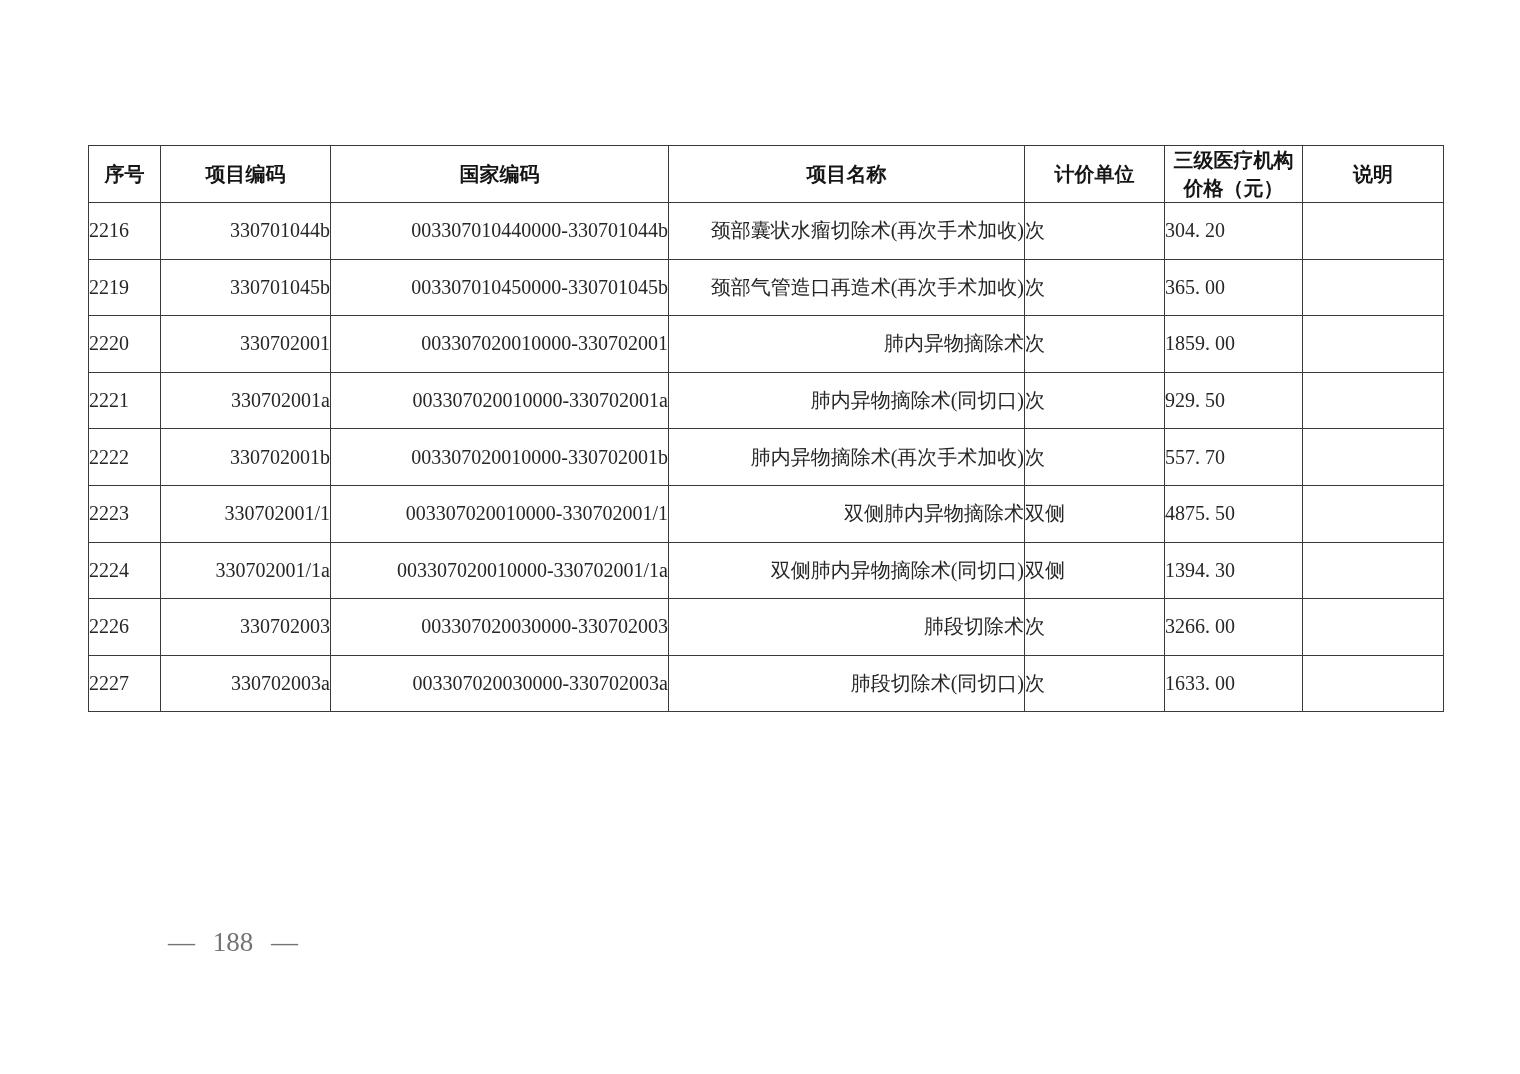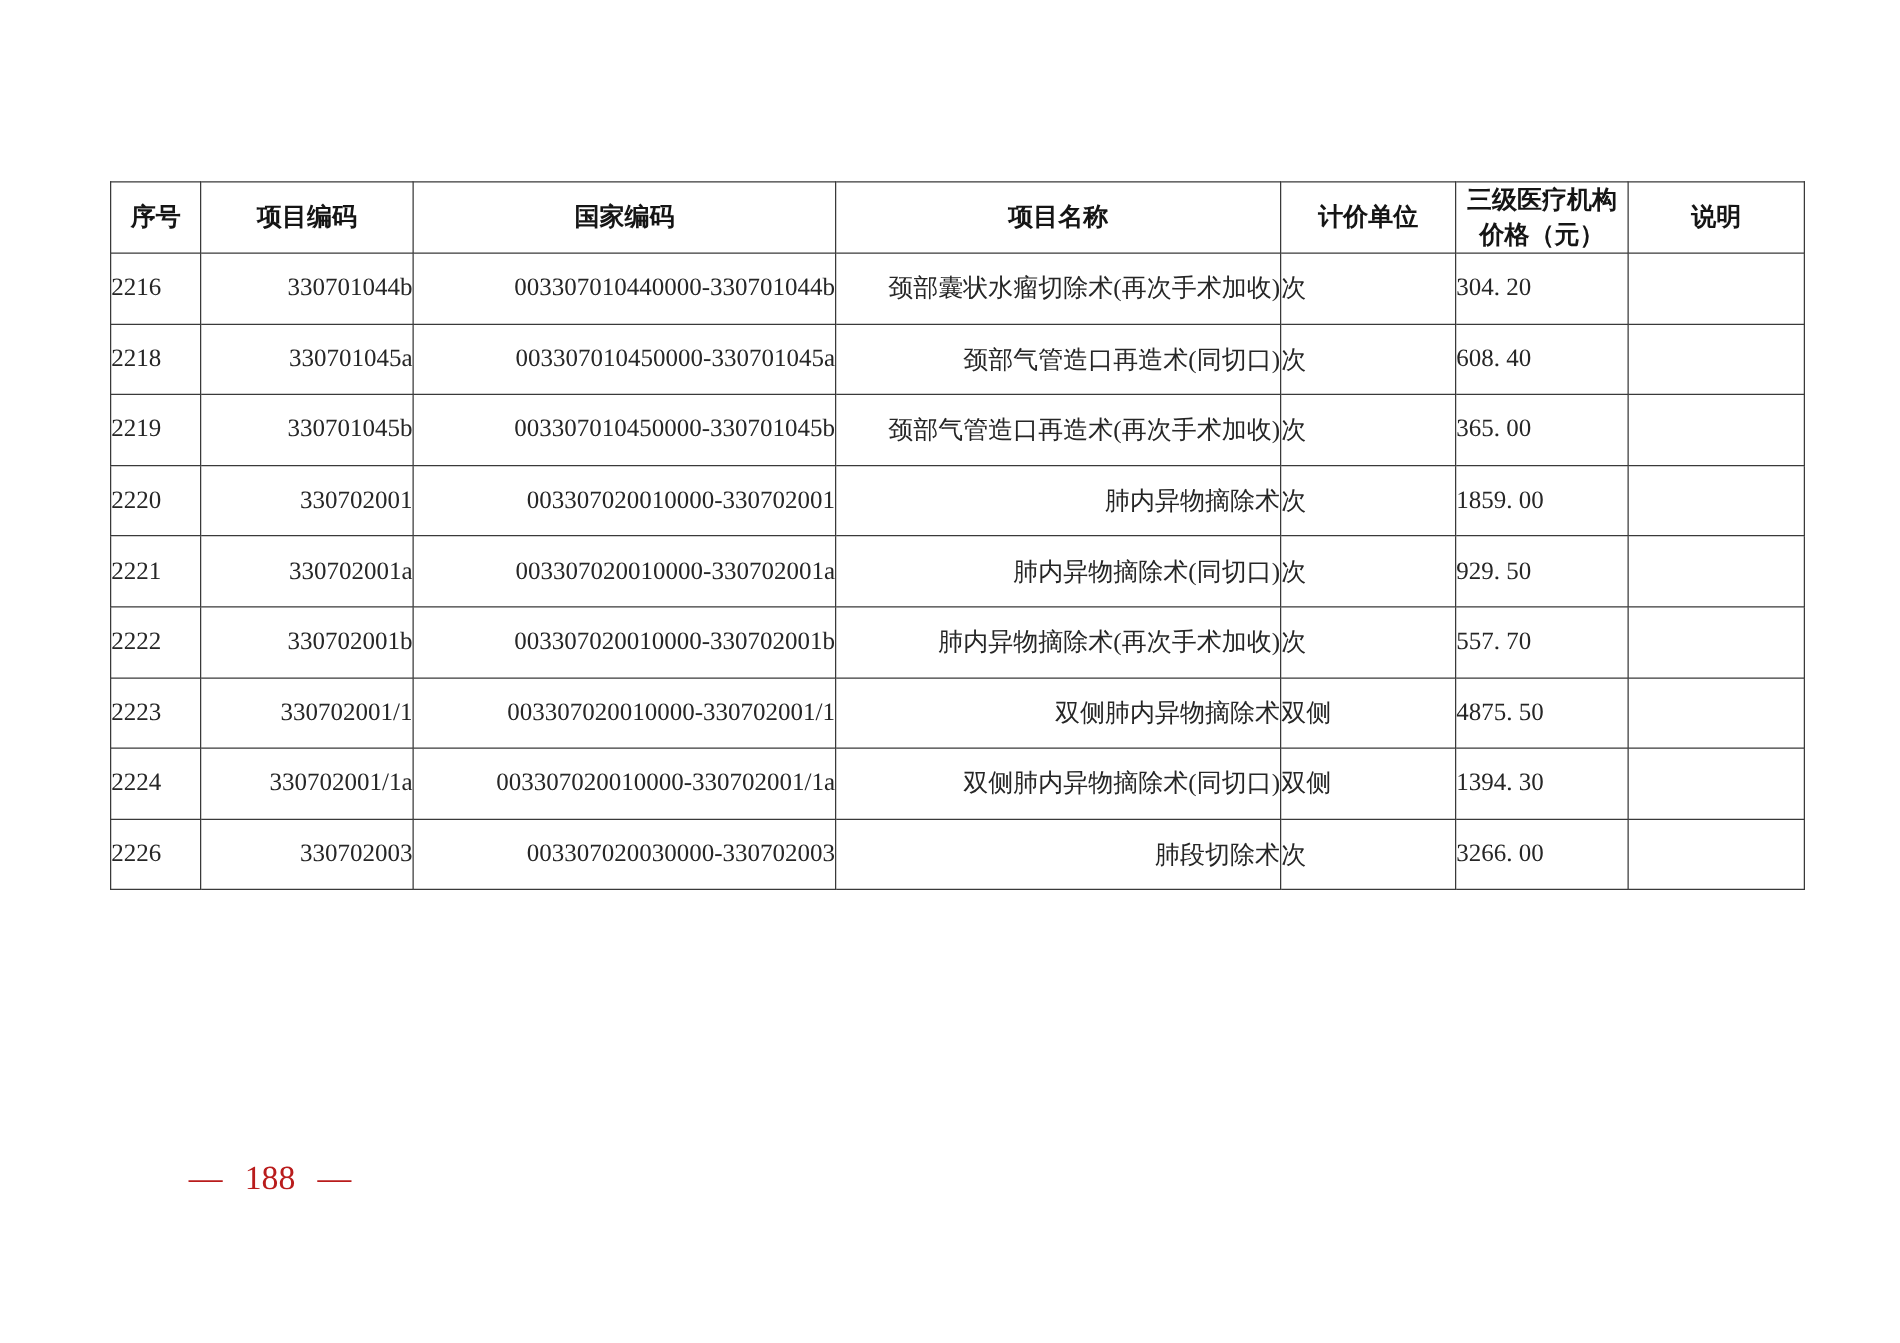--- a/index.html
+++ b/index.html
@@ -62,24 +62,24 @@
     text-align: right;
     padding-left: 3px;
   }
   .price-table td.c-center {
   }
   .hdr-line {
     display: block;
   }
   .page-number {
     position: absolute;
-    left: 151px;
+    left: 168px;
     top: 927px;
     font-size: 27px;
-    color: #b91c1c;
+    color: #737373;
     word-spacing: 11px;
   }
 </style>
 </head>
 <body>
 
 <div class="page">
 
   <table class="price-table">
     <colgroup>
@@ -110,29 +110,20 @@
     <td class="c-center">2216</td>
     <td class="c-left">330701044b</td>
     <td class="c-left">003307010440000-330701044b</td>
     <td class="c-left">颈部囊状水瘤切除术(再次手术加收)</td>
     <td class="c-center">次</td>
     <td class="c-center">304. 20</td>
     <td class="c-center"></td>
   </tr>
 
 
-  <tr>
-    <td class="c-center">2218</td>
-    <td class="c-left">330701045a</td>
-    <td class="c-left">003307010450000-330701045a</td>
-    <td class="c-left">颈部气管造口再造术(同切口)</td>
-    <td class="c-center">次</td>
-    <td class="c-center">608. 40</td>
-    <td class="c-center"></td>
-  </tr>
 
   <tr>
     <td class="c-center">2219</td>
     <td class="c-left">330701045b</td>
     <td class="c-left">003307010450000-330701045b</td>
     <td class="c-left">颈部气管造口再造术(再次手术加收)</td>
     <td class="c-center">次</td>
     <td class="c-center">365. 00</td>
     <td class="c-center"></td>
   </tr>
@@ -191,18 +182,27 @@
   <tr>
     <td class="c-center">2226</td>
     <td class="c-left">330702003</td>
     <td class="c-left">003307020030000-330702003</td>
     <td class="c-left">肺段切除术</td>
     <td class="c-center">次</td>
     <td class="c-center">3266. 00</td>
     <td class="c-center"></td>
   </tr>
 
+  <tr>
+    <td class="c-center">2227</td>
+    <td class="c-left">330702003a</td>
+    <td class="c-left">003307020030000-330702003a</td>
+    <td class="c-left">肺段切除术(同切口)</td>
+    <td class="c-center">次</td>
+    <td class="c-center">1633. 00</td>
+    <td class="c-center"></td>
+  </tr>
 </tbody>
   </table>
 
   <div class="page-number">— 188 —</div>
 
 </div>
 
 </body></html>

